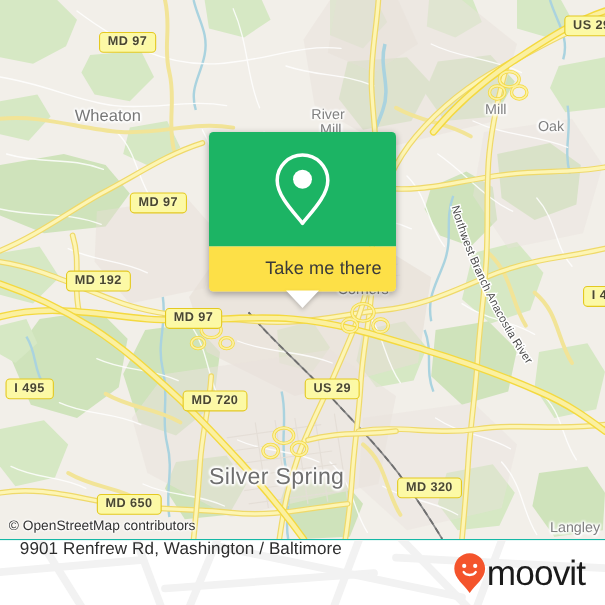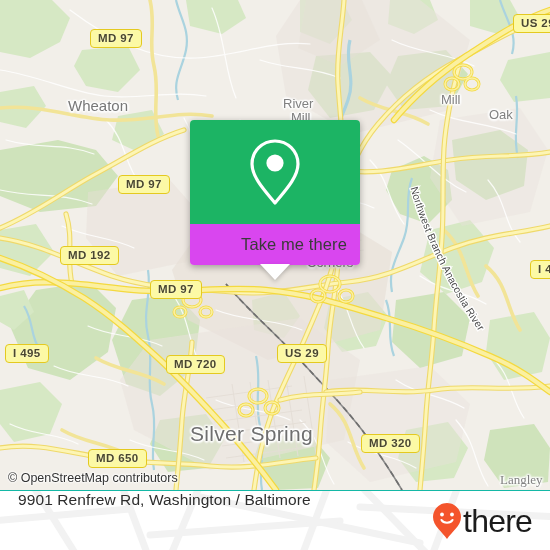--- a/index.html
+++ b/index.html
@@ -59,21 +59,21 @@
     z-index:40;
   }
   #popup-green {
     width:100%; height:104px;
     background:#1cb464;
     border-radius:4px 4px 0 0;
     display:flex; align-items:center; justify-content:center;
   }
   #popup-white {
     width:100%; height:41px;
-    background:#d946ef;
+    background:#fde047;
     border-radius:0 0 4px 4px;
     display:flex; align-items:center; justify-content:center;
     position:relative;
     padding-left:38px;
   }
   #popup-label {
     font-size:16.5px;
     color:#3a3a3a;
     letter-spacing:.1px;
   }
@@ -360,21 +360,21 @@
     </text>
   </svg>
 
   <div class="place mid" style="left:56px;  top:97px;margin-left:12px;">Wheaton</div>
   <div class="place small" style="left:283px; top:96px;">River</div>
   <div class="place small" style="left:291px; top:110px;">Mill</div>
   <div class="place small" style="left:441px; top:92px;">Mill</div>
   <div class="place small" style="left:449px; top:107px;margin-left:40px;">Oak</div>
   <div class="place small" style="left:307px; top:255px;">Corners</div>
   <div class="place big" style="left:190px; top:422px;text-align:center;">Silver Spring</div>
-  <div class="place small" style="left:500px; top:472px;font-family:Liberation Serif, serif;">Langley</div>
+  <div class="place small" style="left:500px; top:472px;">Langley</div>
 
   <div class="shield" style="left:90px;  top:29px;">MD 97</div>
   <div class="shield" style="left:513px; top:14px;">US 29</div>
   <div class="shield" style="left:118px; top:175px;">MD 97</div>
   <div class="shield" style="left:60px;  top:246px;text-align:right;">MD 192</div>
   <div class="shield" style="left:150px; top:280px;">MD 97</div>
   <div class="shield" style="left:5px;   top:344px;">I 495</div>
   <div class="shield" style="left:166px; top:355px;">MD 720</div>
   <div class="shield" style="left:277px; top:344px;">US 29</div>
   <div class="shield" style="left:530px; top:260px;">I 4</div>
@@ -416,15 +416,15 @@
 
   <span id="address-text">9901 Renfrew Rd, Washington / Baltimore</span>
 
   <div id="moovit-logo">
     <svg width="30" height="38" viewBox="0 0 30 38">
       <path d="M15,1 C7.3,1 1,7.3 1,15 C1,24 10,29.5 15,37 C20,29.5 29,24 29,15 C29,7.3 22.7,1 15,1 Z" fill="#f4542c"></path>
       <circle cx="10" cy="12.5" r="1.9" fill="#ffffff"></circle>
       <circle cx="20" cy="12.5" r="1.9" fill="#ffffff"></circle>
       <path d="M9.5,18 C11.5,21.6 18.5,21.6 20.5,18" fill="none" stroke="#ffffff" stroke-width="2.1" stroke-linecap="round"></path>
     </svg>
-    <span id="moovit-wordmark">there</span>
+    <span id="moovit-wordmark">moovit</span>
   </div>
 </div>
 
 </body></html>

